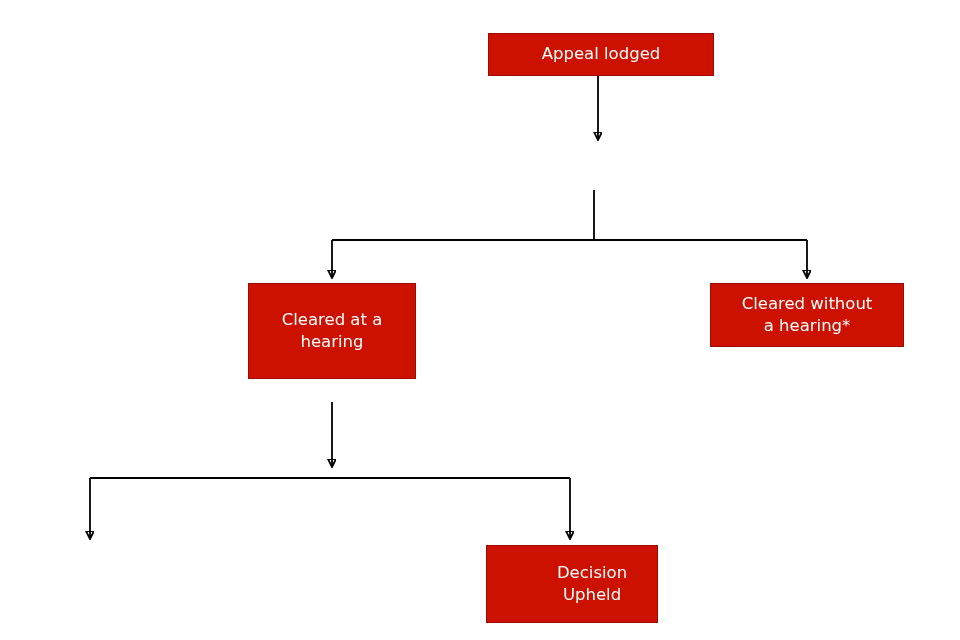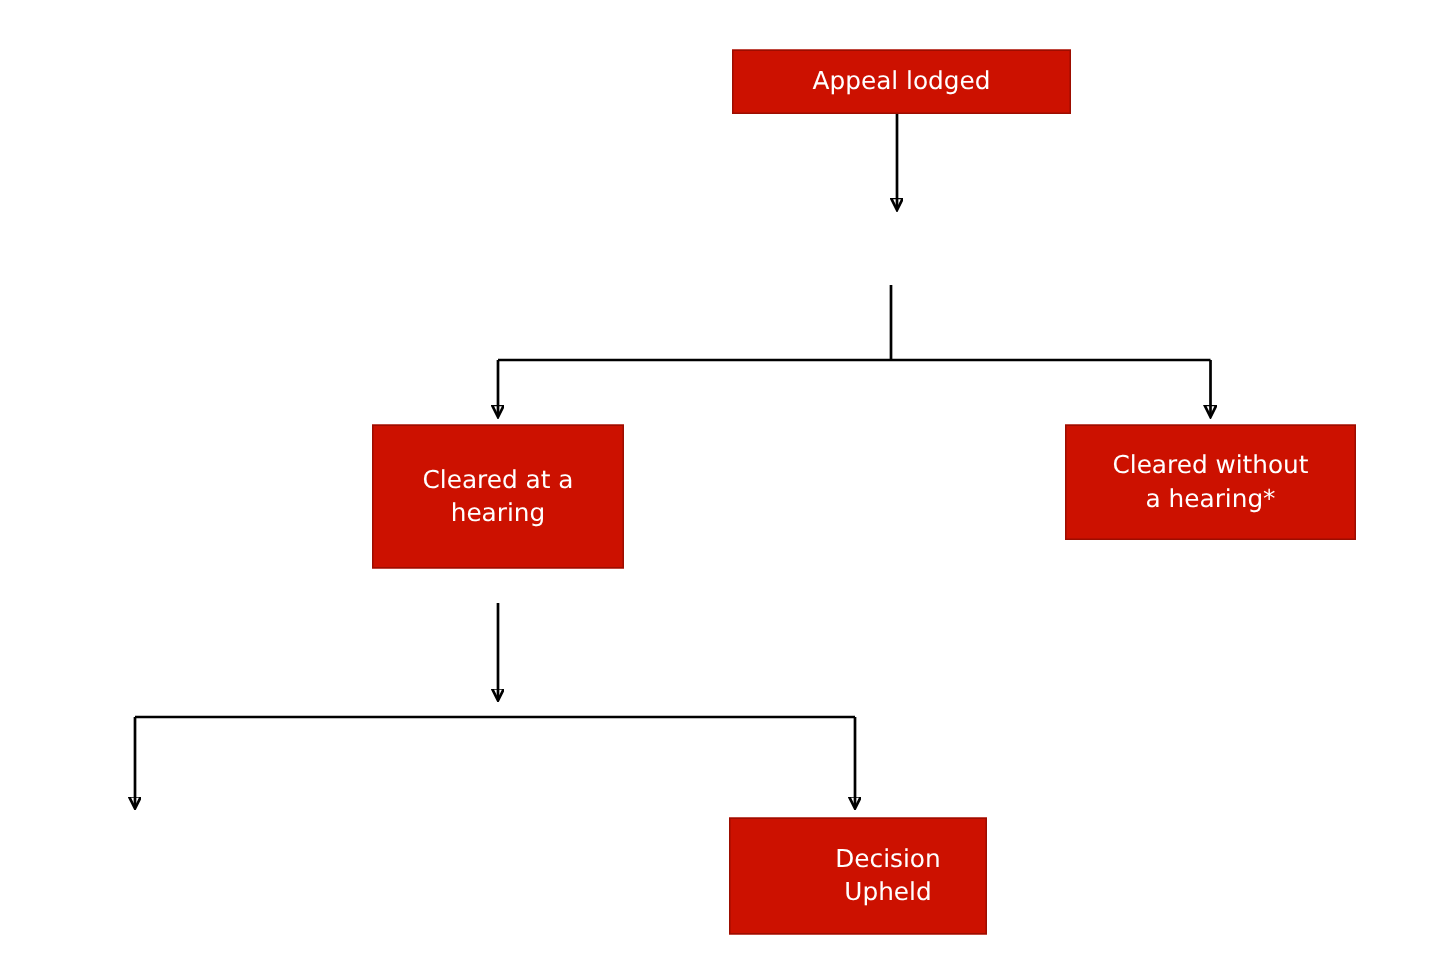--- a/index.html
+++ b/index.html
@@ -33,21 +33,21 @@
     justify-content:center;
     text-align:center;
     font-size:16.5px;
     line-height:1.35;
     white-space:pre-line;
     box-sizing:border-box;
   }
   .node-appeal          {left:488px; top:33px;  width:226px; height:43px;}
   .node-disposals       {left:460px; top:144px; width:268px; height:46px;}
   .node-cleared-hearing {left:248px; top:283px; width:168px; height:96px;}
-  .node-cleared-without {left:710px; top:283px; width:194px; height:77px;}
+  .node-cleared-without {left:710px; top:283px; width:194px; height:64px;}
   .node-decision-favour {left:30px;  top:545px; width:172px; height:78px;}
   .node-decision-upheld {left:486px; top:545px; width:172px; height:78px;padding-left:40px;}
   svg line, svg path{
     stroke:var(--connector,#000000);
     stroke-width:1.8;
     fill:none;
   }
 </style>
 </head>
 <body>

